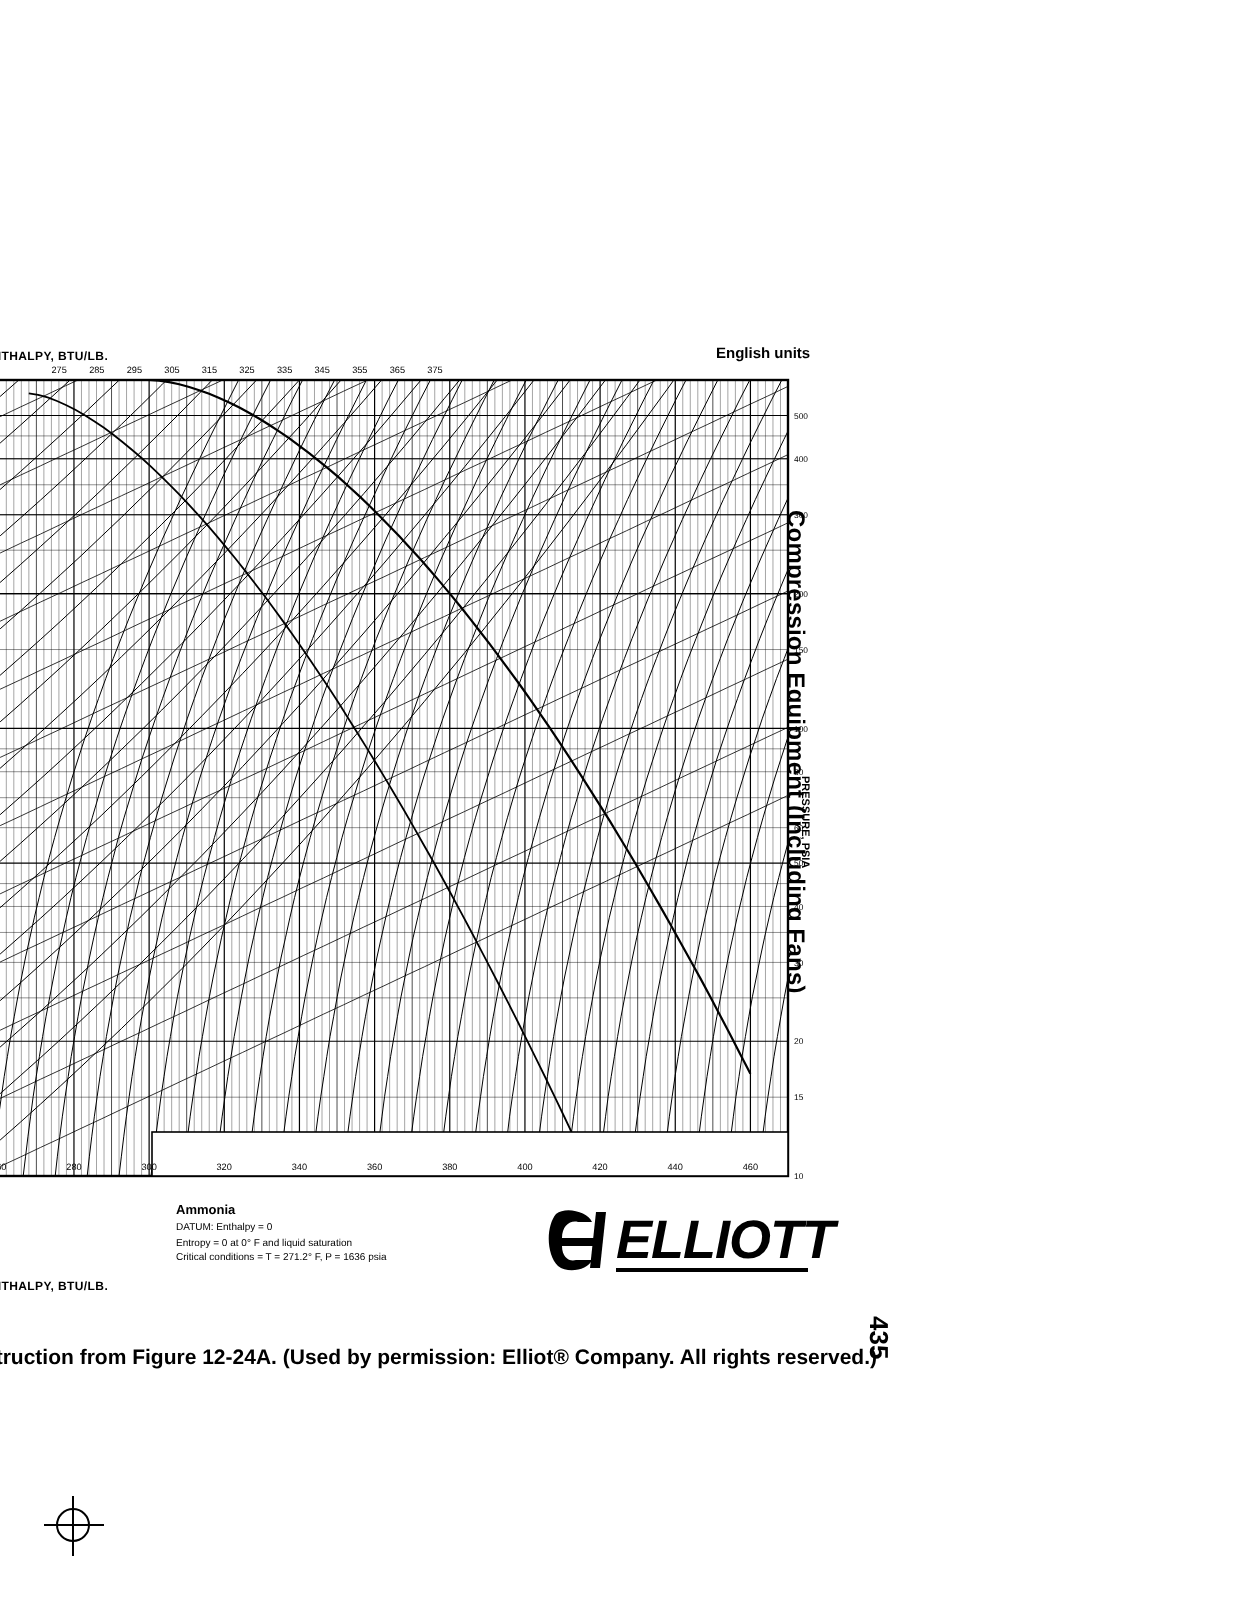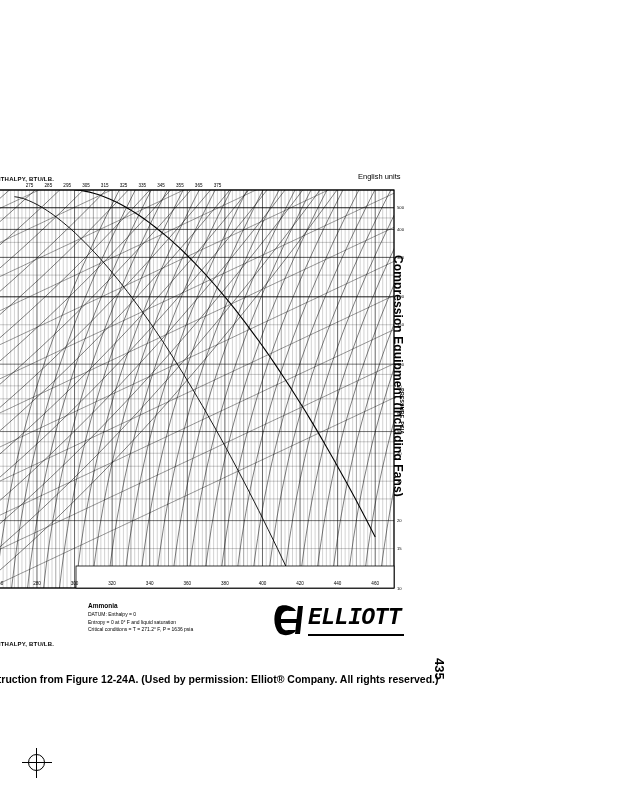--- a/index.html
+++ b/index.html
@@ -75,21 +75,21 @@
     font-size: 10.5px;
     font-weight: bold;
     white-space: nowrap;
   }
 
   .english-units {
     position: absolute;
     left: 358px;
     top: 172px;
     font-size: 7.5px;
-    font-weight: normal;
+    font-weight: bold;
     text-align: center;
   }
 
   
   #chart-wrap {
     position: absolute;
     left: -10px;
     top: 178px;
     width: 428px;
     height: 470px;
@@ -144,25 +144,25 @@
     position: absolute;
     left: 272px;
     top: 604px;
     width: 132px;
     height: 34px;
   }
   .logo .logo-text {
     position: absolute;
     left: 36px;
     top: 1px;
-    font-size: 23px;
+    font-size: 27px;
     font-weight: bold;
     font-style: italic;
     letter-spacing: -0.5px;
-    font-family: Liberation Mono, monospace;
+    font-family: Liberation Sans, sans-serif;
   }
   .logo .logo-mark {
     position: absolute;
     left: 0px;
     top: 0px;
     width: 36px;
     height: 32px;
   }
   .logo .logo-underline {
     position: absolute;

